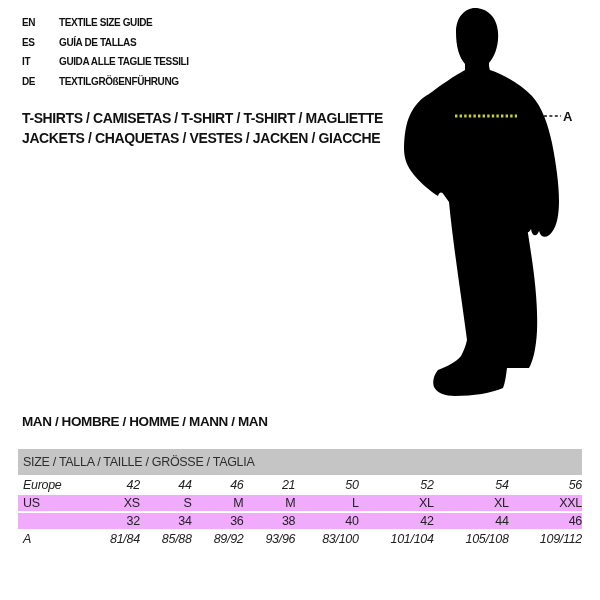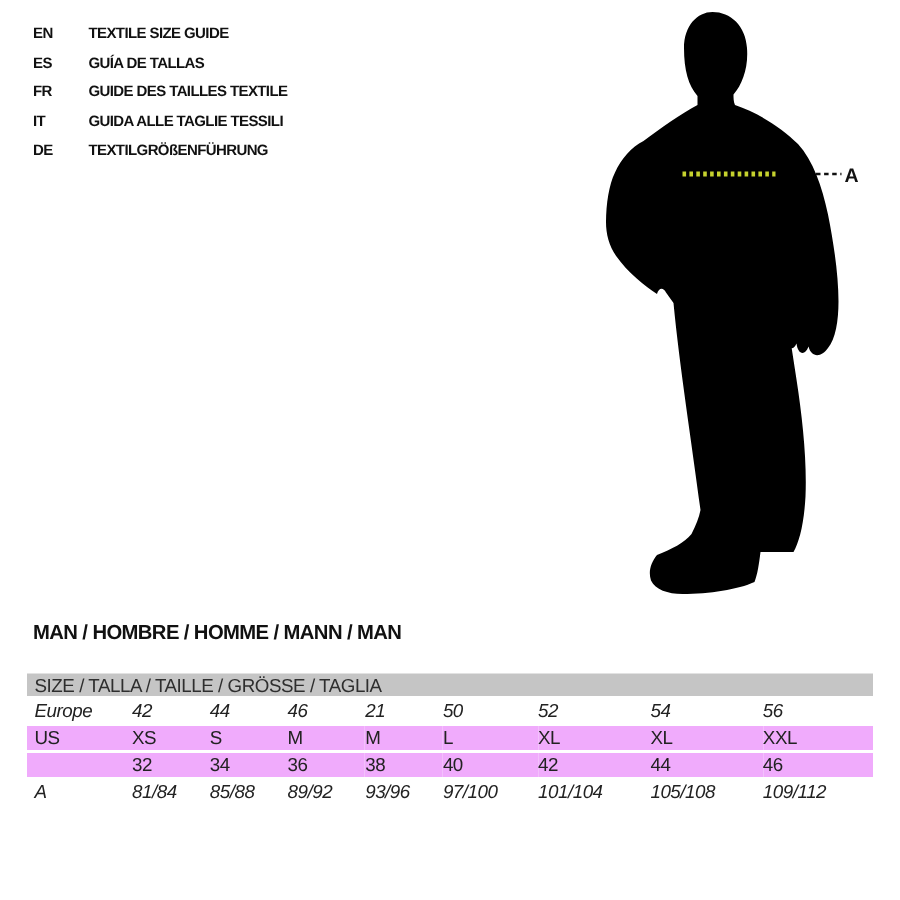--- a/index.html
+++ b/index.html
@@ -80,28 +80,28 @@
     top: 447px;
     width: 564px;
     border-collapse: separate;
     border-spacing: 0 2px;
     font-size: 12.5px;
     letter-spacing: -0.3px;
     color: #222;
   }
   .size-table td, .size-table th {
     height: 16px;
-    text-align: left;
+    text-align: right;
     vertical-align: middle;
     font-weight: normal;
     padding: 0;
   }
   .size-table th.table-header-cell {
     background: #c5c5c5;
-    height: 15px;
+    height: 26px;
     text-align: left;
     padding-left: 5px;
     color: #2e2e2e;
   }
   .size-table td.rl {
     text-align: left;
     padding-left: 5px;
     width: 70px;
   }
   .row-stripe td { background: #f0abfc; }
@@ -126,33 +126,33 @@
   <div class="lang-list">
     <div class="lang-row">
       <span class="lang-code">EN</span>
       <span class="lang-label">TEXTILE SIZE GUIDE</span>
     </div>
     <div class="lang-row">
       <span class="lang-code">ES</span>
       <span class="lang-label">GUÍA DE TALLAS</span>
     </div>
     <div class="lang-row">
-      <span class="lang-code">FR</span>
-      <span class="lang-label">GUIDE DES TAILLES TEXTILE</span>
-    </div>
-    <div class="lang-row">
       <span class="lang-code">IT</span>
       <span class="lang-label">GUIDA ALLE TAGLIE TESSILI</span>
     </div>
     <div class="lang-row">
       <span class="lang-code">DE</span>
       <span class="lang-label">TEXTILGRÖßENFÜHRUNG</span>
     </div>
   </div>
 
+  <div class="categories">
+    <div class="category-line">T-SHIRTS / CAMISETAS / T-SHIRT / T-SHIRT / MAGLIETTE</div>
+    <div class="category-line">JACKETS / CHAQUETAS / VESTES / JACKEN / GIACCHE</div>
+  </div>
 
   <div class="figure-wrap">
     <svg width="170" height="396" viewBox="0 0 170 396" xmlns="http://www.w3.org/2000/svg">
       <path d="M72,4
            C84,4 94,13 95,28
            C96,41 92,52 86,59
            C86,61 86,64 87,66
            C102,71 118,81 129,92
            C139,103 145,120 149,139
            C153,159 156,180 156,197
@@ -230,21 +230,21 @@
       <td>42</td>
       <td>44</td>
       <td>46</td>
     </tr>
     <tr class="row-white">
       <td class="rl">A</td>
       <td>81/84</td>
       <td>85/88</td>
       <td>89/92</td>
       <td>93/96</td>
-      <td>97/100</td>
+      <td>83/100</td>
       <td>101/104</td>
       <td>105/108</td>
       <td>109/112</td>
     </tr>
   </tbody>
     </table>
 
 
 </div>
 

